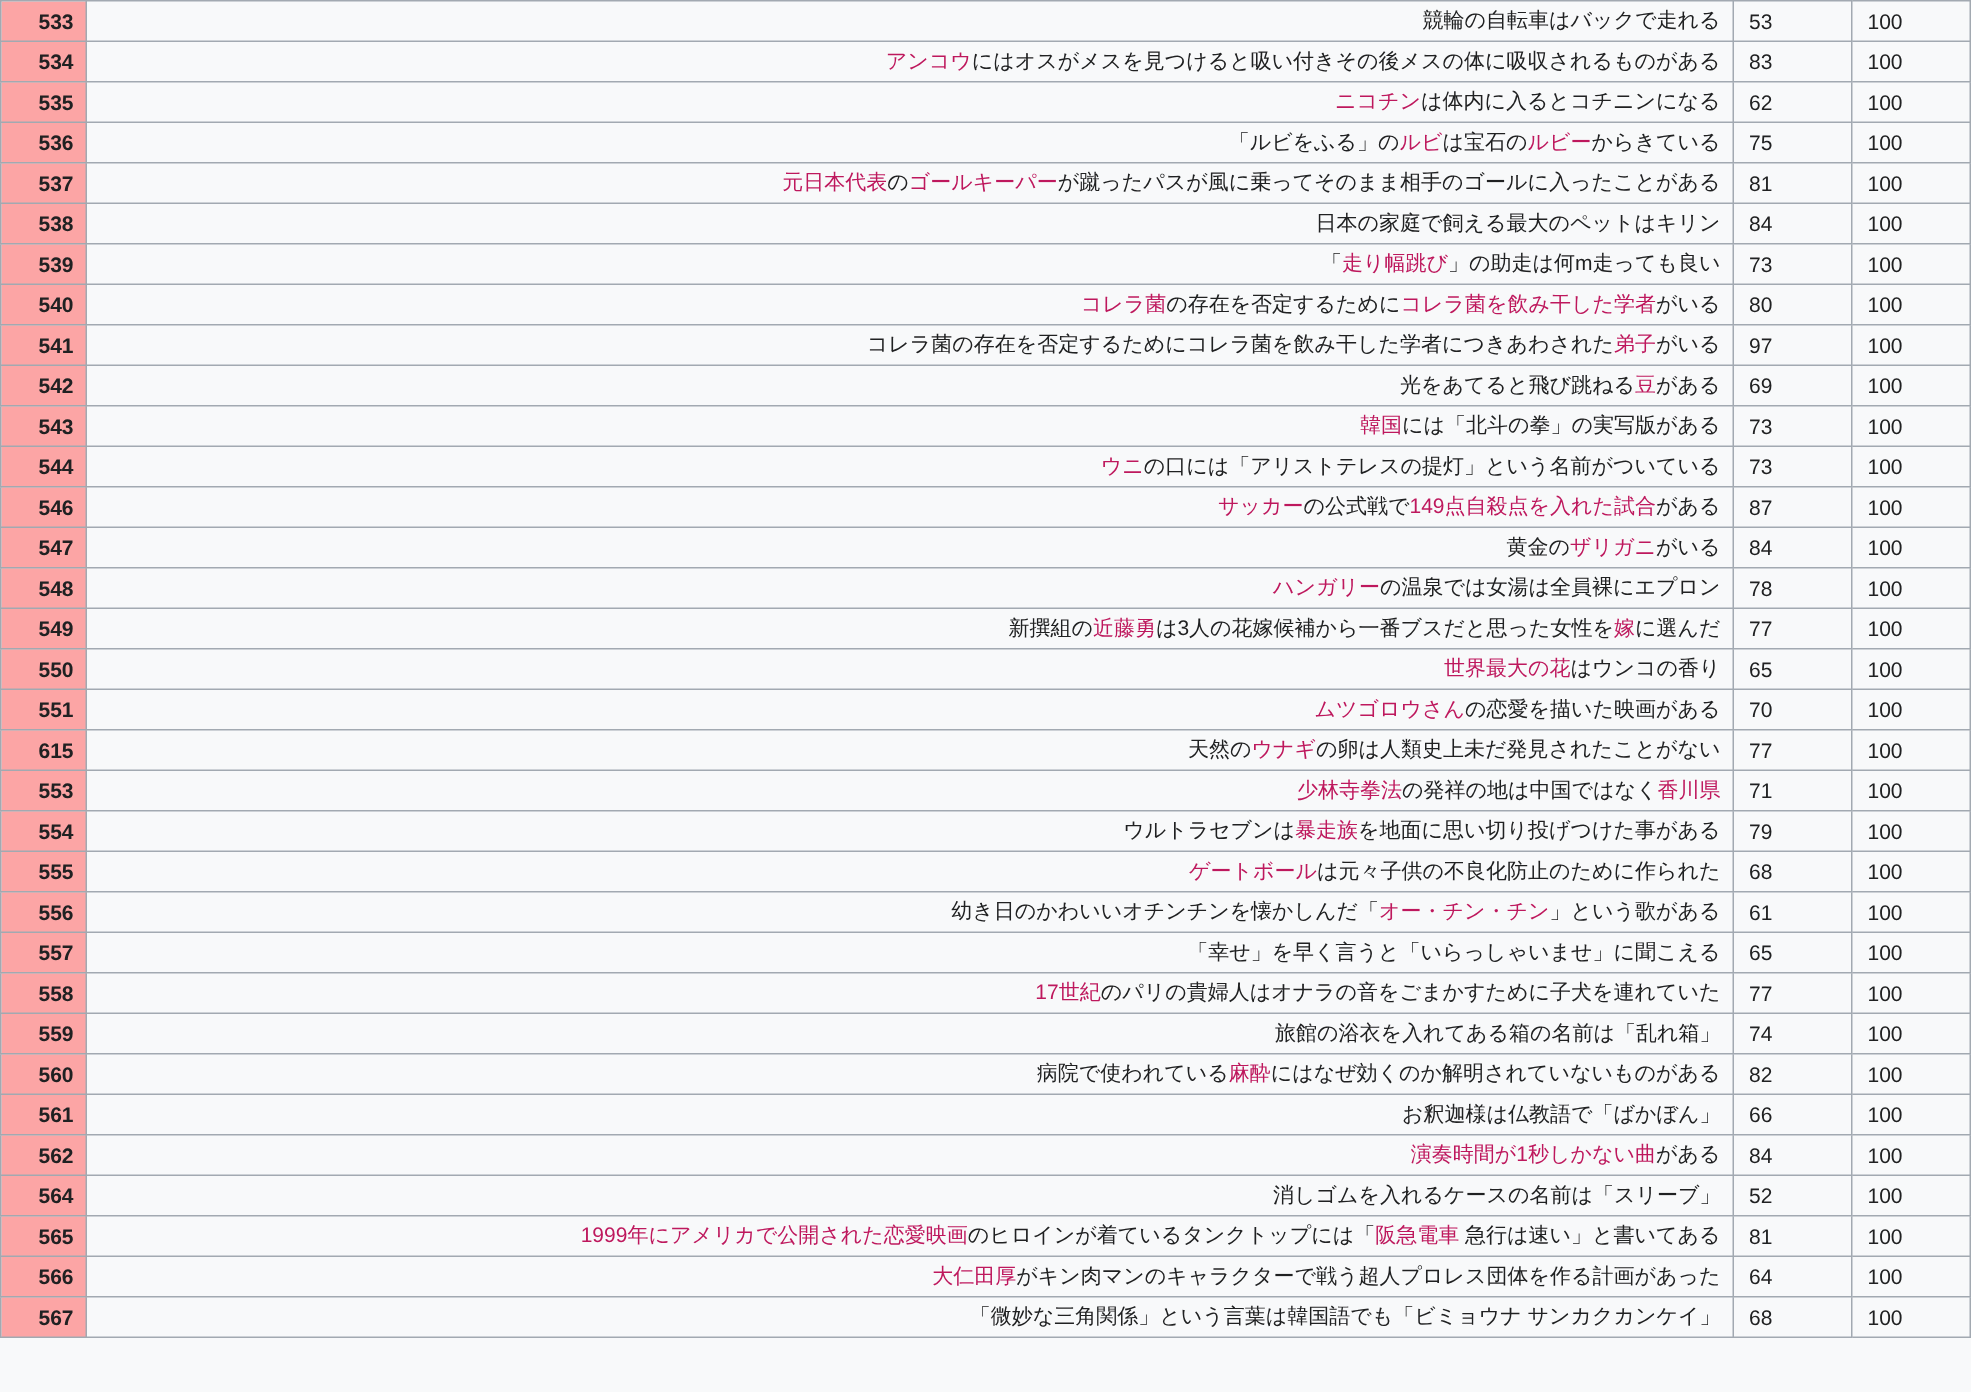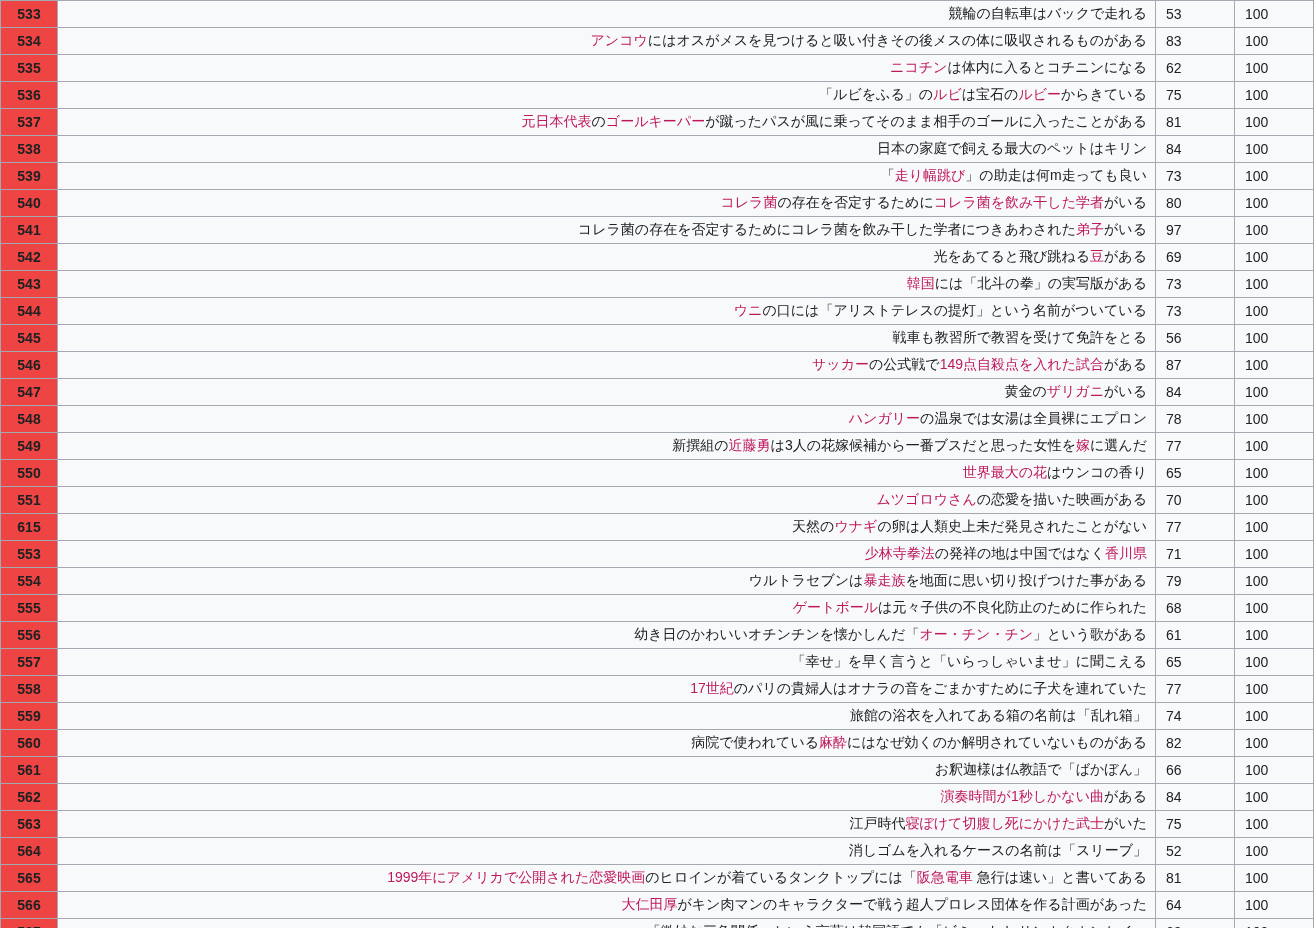--- a/index.html
+++ b/index.html
@@ -14,23 +14,23 @@
     border-collapse: collapse;
     width: 100%;
     background: #f8f9fa;
   }
   td {
     border: 1px solid #a2a9b1;
     padding: 4px 8px;
     vertical-align: middle;
   }
   td.num-col {
-    text-align: center;
+    text-align: right;
     font-weight: bold;
-    background: #ef4444;
+    background: #fca5a5;
     width: 40px;
   }
   td.val-col {
     text-align: left;
     width: 60px;
     padding-left: 10px;
   }
   td.desc-col {
     text-align: right;
   }
@@ -110,26 +110,20 @@
         <td class="val-col">73</td>
         <td class="val-col">100</td>
       </tr>
       <tr>
         <td class="num-col">544</td>
         <td class="desc-col"><a href="#">ウニ</a><span>の口には「アリストテレスの提灯」という名前がついている</span></td>
         <td class="val-col">73</td>
         <td class="val-col">100</td>
       </tr>
       <tr>
-        <td class="num-col">545</td>
-        <td class="desc-col"><span>戦車も教習所で教習を受けて免許をとる</span></td>
-        <td class="val-col">56</td>
-        <td class="val-col">100</td>
-      </tr>
-      <tr>
         <td class="num-col">546</td>
         <td class="desc-col"><a href="#">サッカー</a><span>の公式戦で</span><a href="#">149点自殺点を入れた試合</a><span>がある</span></td>
         <td class="val-col">87</td>
         <td class="val-col">100</td>
       </tr>
       <tr>
         <td class="num-col">547</td>
         <td class="desc-col"><span>黄金の</span><a href="#">ザリガニ</a><span>がいる</span></td>
         <td class="val-col">84</td>
         <td class="val-col">100</td>
@@ -215,26 +209,20 @@
       <tr>
         <td class="num-col">561</td>
         <td class="desc-col"><span>お釈迦様は仏教語で「ばかぼん」</span></td>
         <td class="val-col">66</td>
         <td class="val-col">100</td>
       </tr>
       <tr>
         <td class="num-col">562</td>
         <td class="desc-col"><a href="#">演奏時間が1秒しかない曲</a><span>がある</span></td>
         <td class="val-col">84</td>
-        <td class="val-col">100</td>
-      </tr>
-      <tr>
-        <td class="num-col">563</td>
-        <td class="desc-col"><span>江戸時代</span><a href="#">寝ぼけて切腹し死にかけた武士</a><span>がいた</span></td>
-        <td class="val-col">75</td>
         <td class="val-col">100</td>
       </tr>
       <tr>
         <td class="num-col">564</td>
         <td class="desc-col"><span>消しゴムを入れるケースの名前は「スリーブ」</span></td>
         <td class="val-col">52</td>
         <td class="val-col">100</td>
       </tr>
       <tr>
         <td class="num-col">565</td>

